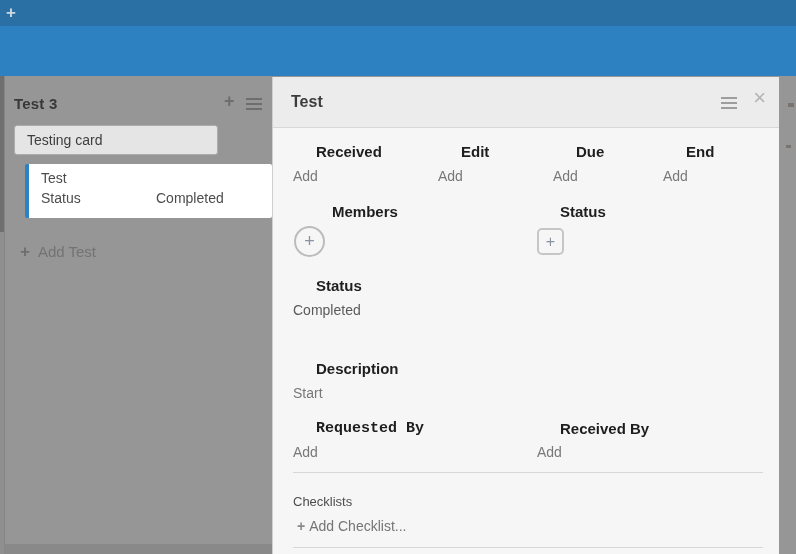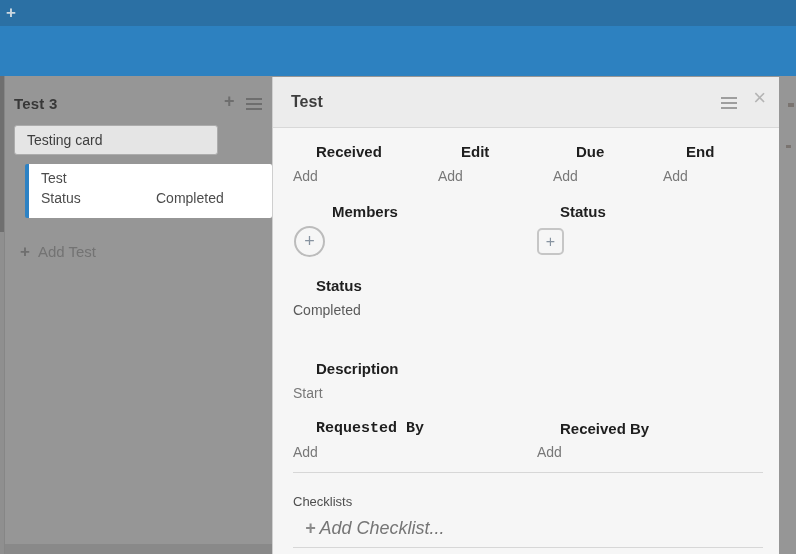--- a/index.html
+++ b/index.html
@@ -99,21 +99,21 @@
   .req-label { top:343px; left:20px;font-family:Liberation Mono, monospace; }
   .req-add { top:367px; left:20px; }
   .asg-label { top:343px; }
   .asg-add { top:367px; }
 
   .divider { position:absolute; left:20px; width:470px; height:1px; background:#d7d7d7; }
   .div1 { top:395px; }
   .div2 { top:470px; }
 
   .checklists-label { position:absolute; left:20px; top:417px; font-size:13px; color:#4e4e4e; }
-  .add-checklist { position:absolute; left:32px; top:441px; font-size:18px; color:#757575; cursor:pointer;font-style:italic; }
+  .add-checklist { position:absolute; left:24px; top:441px; font-size:14px; color:#757575; cursor:pointer; }
   .add-checklist .plus { color:#8a8a8a; font-weight:bold; margin-right:4px; }
 
   
   .rmark1 { position:absolute; left:788px; top:103px; width:6px; height:4px; background:#7a7470; }
   .rmark2 { position:absolute; left:786px; top:145px; width:5px; height:3px; background:#7a7470; }
 </style>
 </head>
 <body>
 
 <div class="screen">

